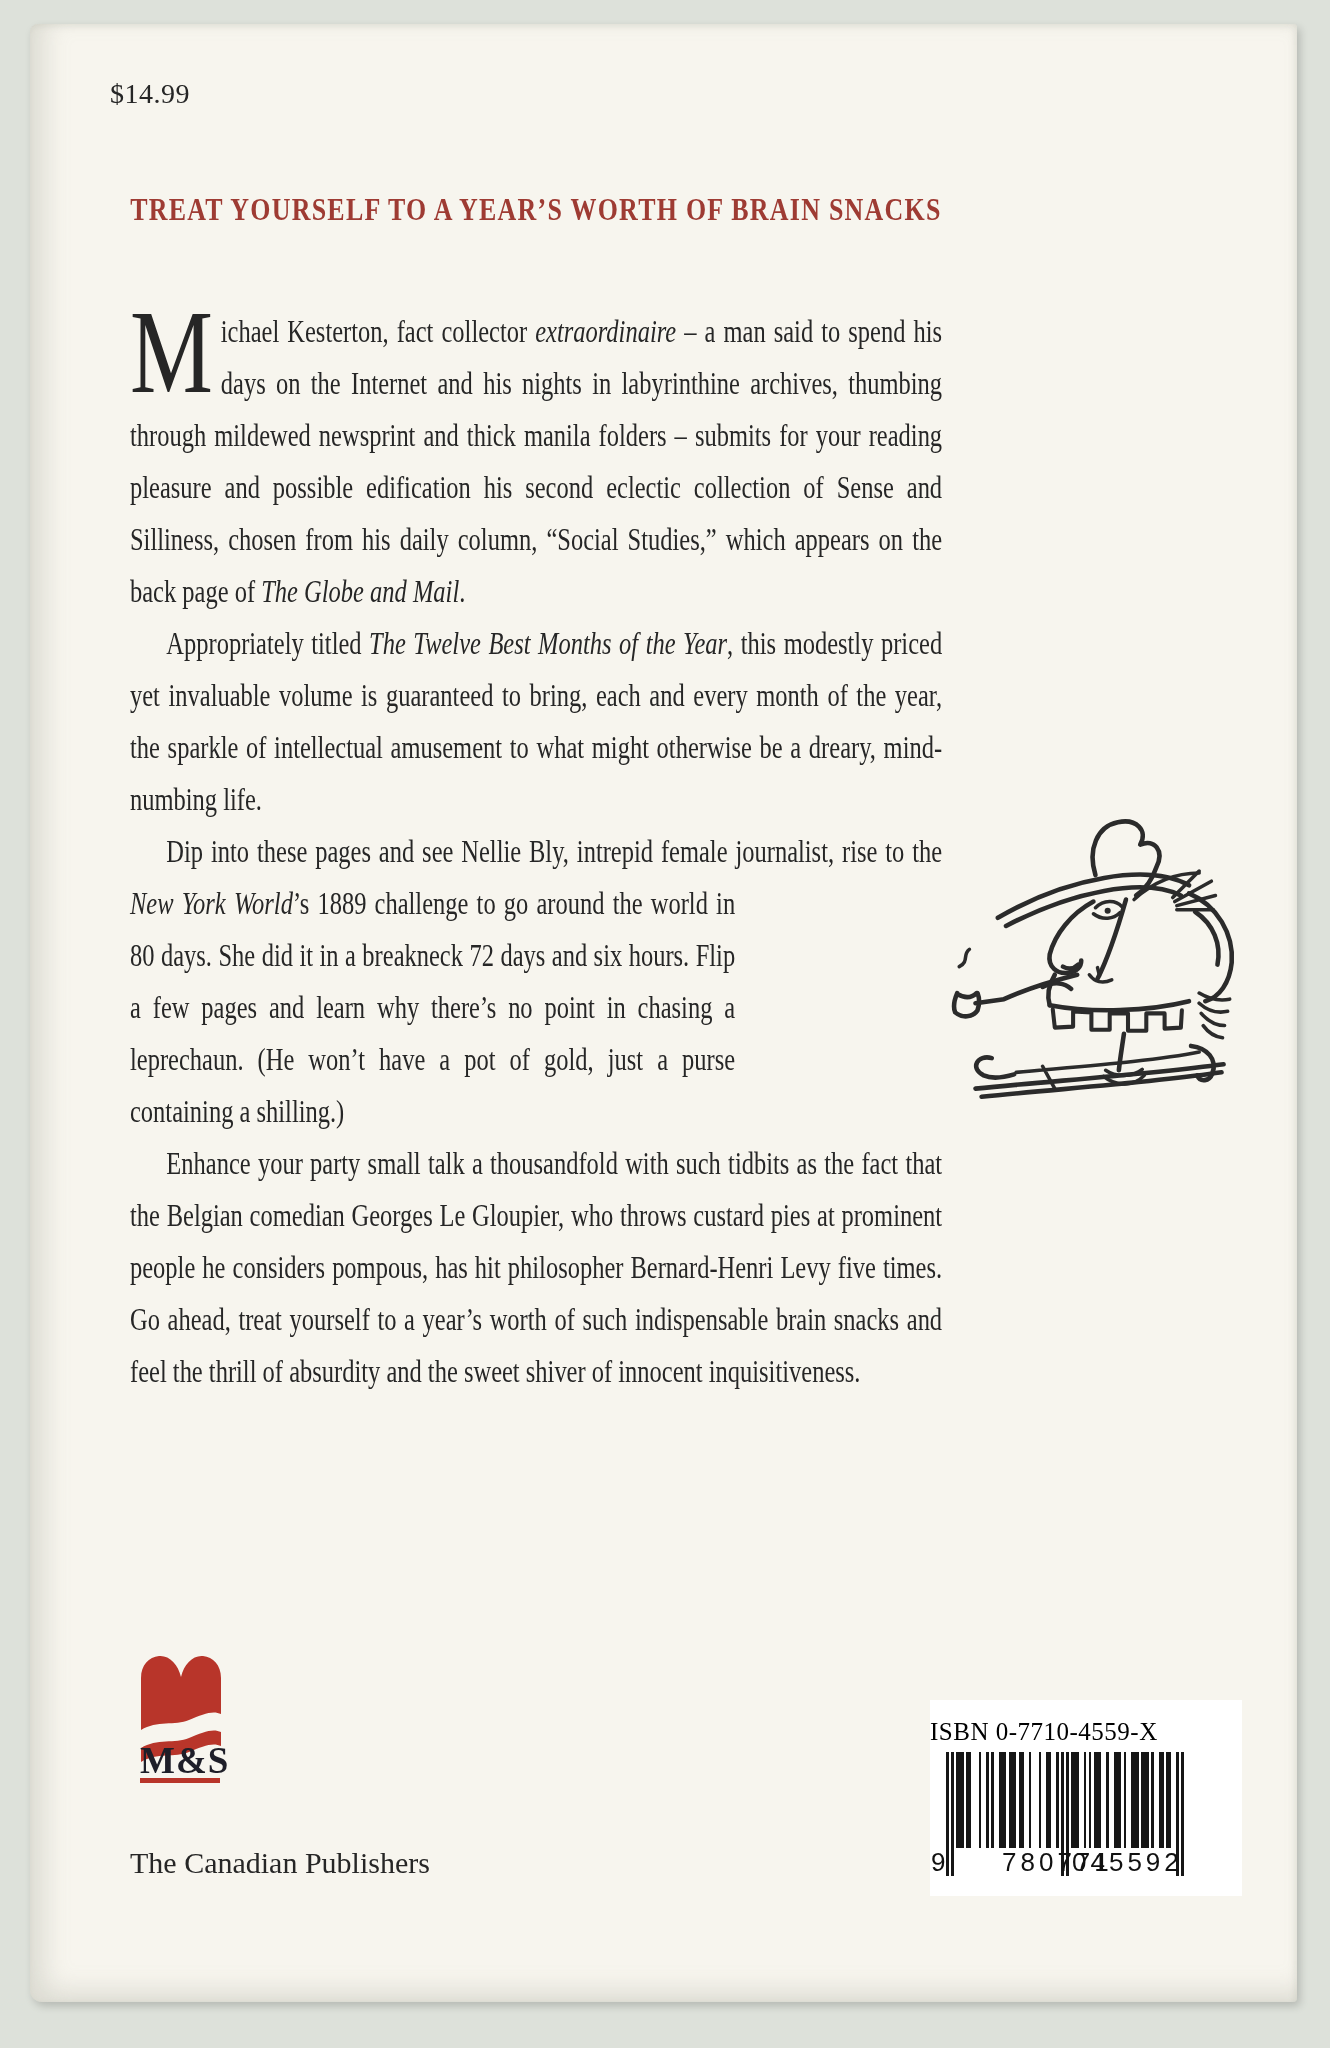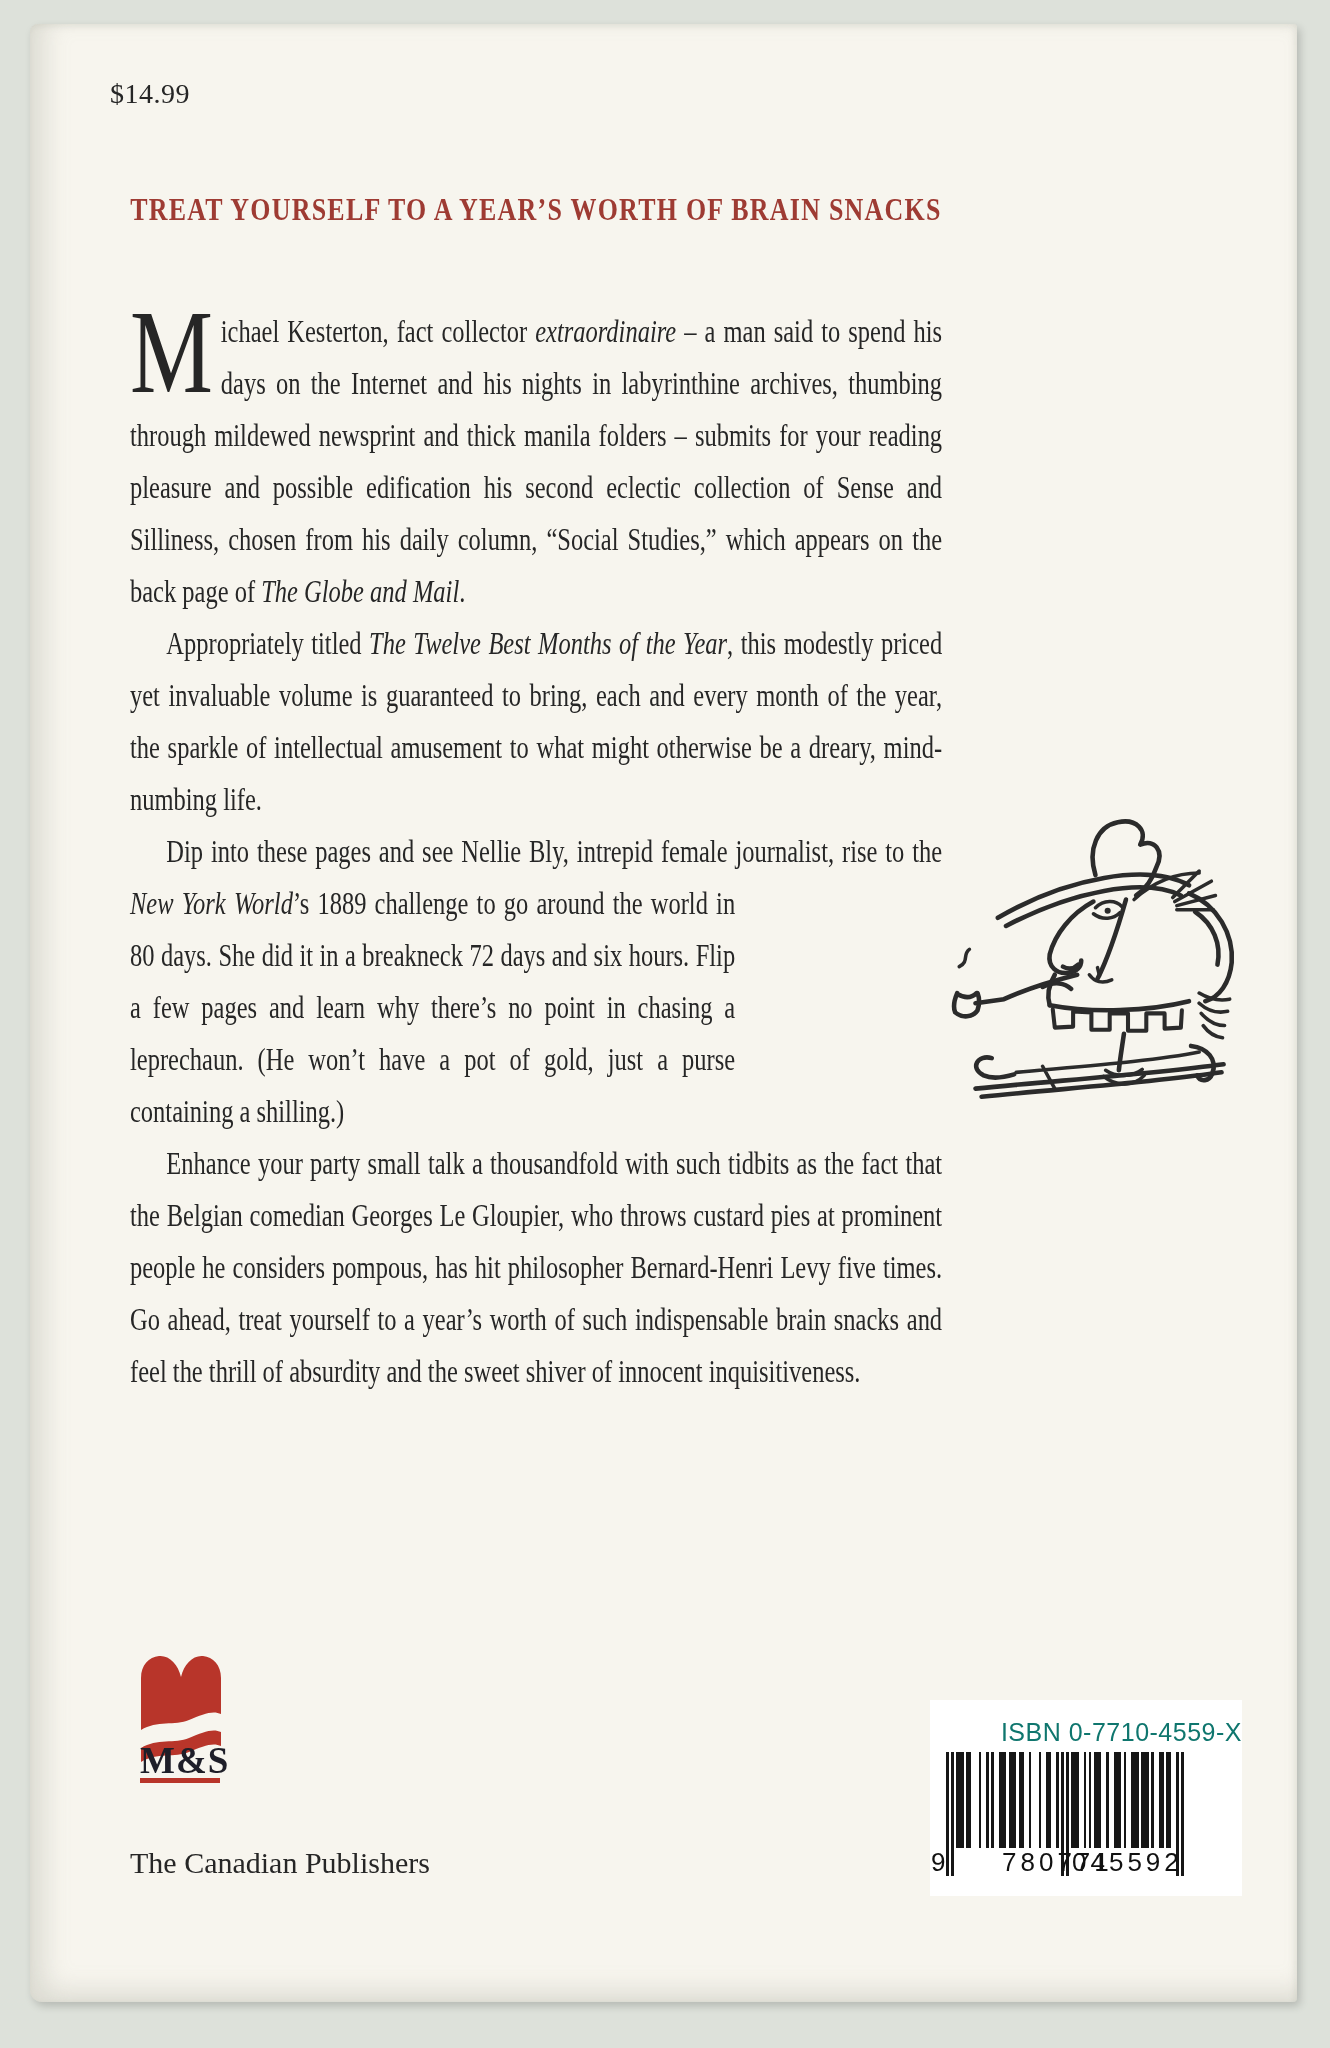--- a/index.html
+++ b/index.html
@@ -18,21 +18,21 @@
   .it{font-style:italic;}
   .dropcap{float:left;font-size:118px;line-height:86px;padding:4px 10px 0 0;}
   .cartoon-float{float:right;width:250px;height:258px;margin-left:12px;}
   .cartoon{position:absolute;left:915px;top:790px;}
   .credit{position:absolute;left:100px;top:1528px;font-size:29px;}
   .logo{position:absolute;left:103px;top:1626px;}
   .pubname{position:absolute;left:100px;top:1780px;font-size:30px;}
   .pubtag{position:absolute;left:100px;top:1822px;font-size:30px;}
   .isbn-box{position:absolute;left:900px;top:1676px;width:312px;height:196px;background:#ffffff;
             font-family:"Liberation Sans","DejaVu Sans",sans-serif;}
-  .isbn-label{position:absolute;left:0;top:18px;width:100%;text-align:right;font-size:25px;letter-spacing:.5px;color:#0f766e;}
+  .isbn-label{position:absolute;left:0;top:18px;width:100%;text-align:left;font-size:25px;letter-spacing:.5px;color:#000000;font-family:Liberation Serif, serif;}
   .bars{position:absolute;left:16px;top:52px;width:238px;height:124px;display:flex;align-items:flex-start;}
   .module{display:block;width:2.5px;height:96px;flex:0 0 2.5px;}
   .module.bar{background:#161616;}
   .module.guard{height:124px;}
   .bc-digit{position:absolute;bottom:-2px;font-size:26px;color:#111;}
   .bc-d0{left:-15px;}
   .bc-g1{left:8px;width:108px;text-align:center;letter-spacing:4px;padding-left:48px;}
   .bc-g2{left:126px;width:108px;text-align:center;letter-spacing:4px;}
 </style>
 </head>

